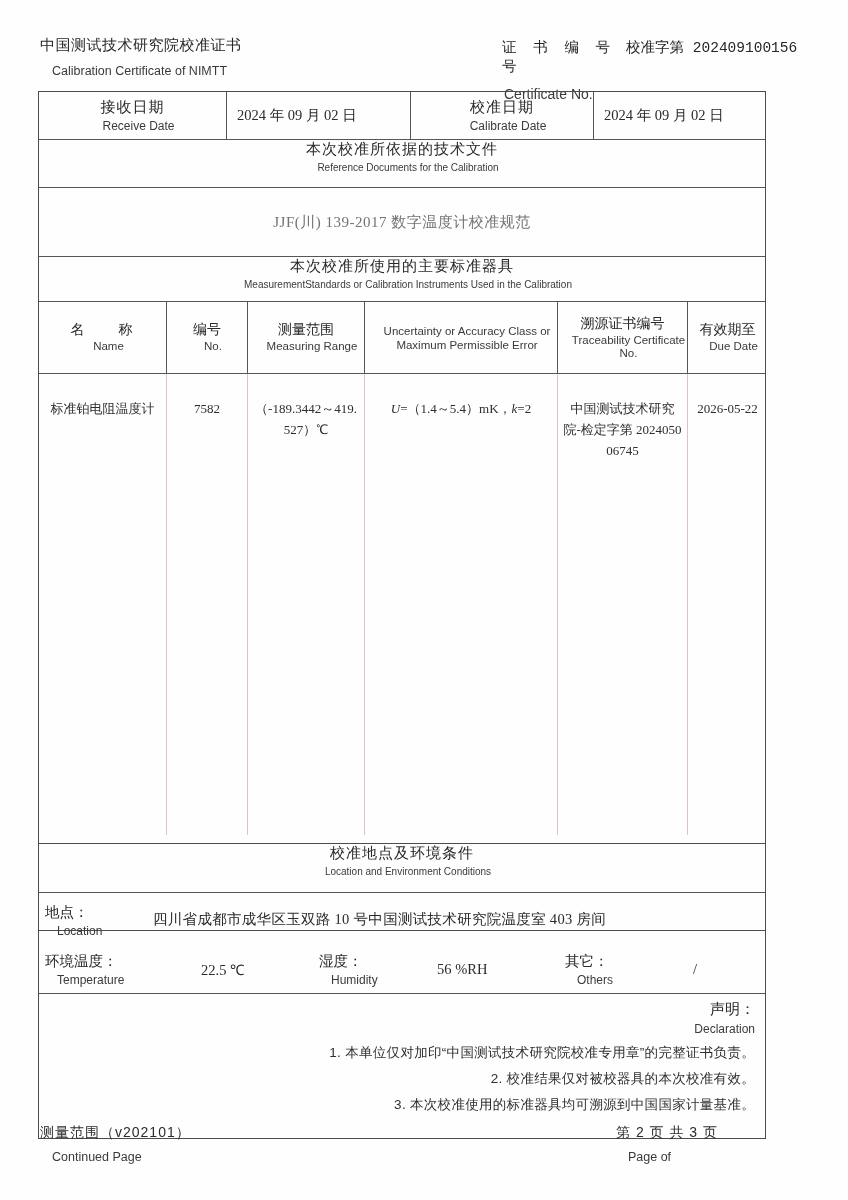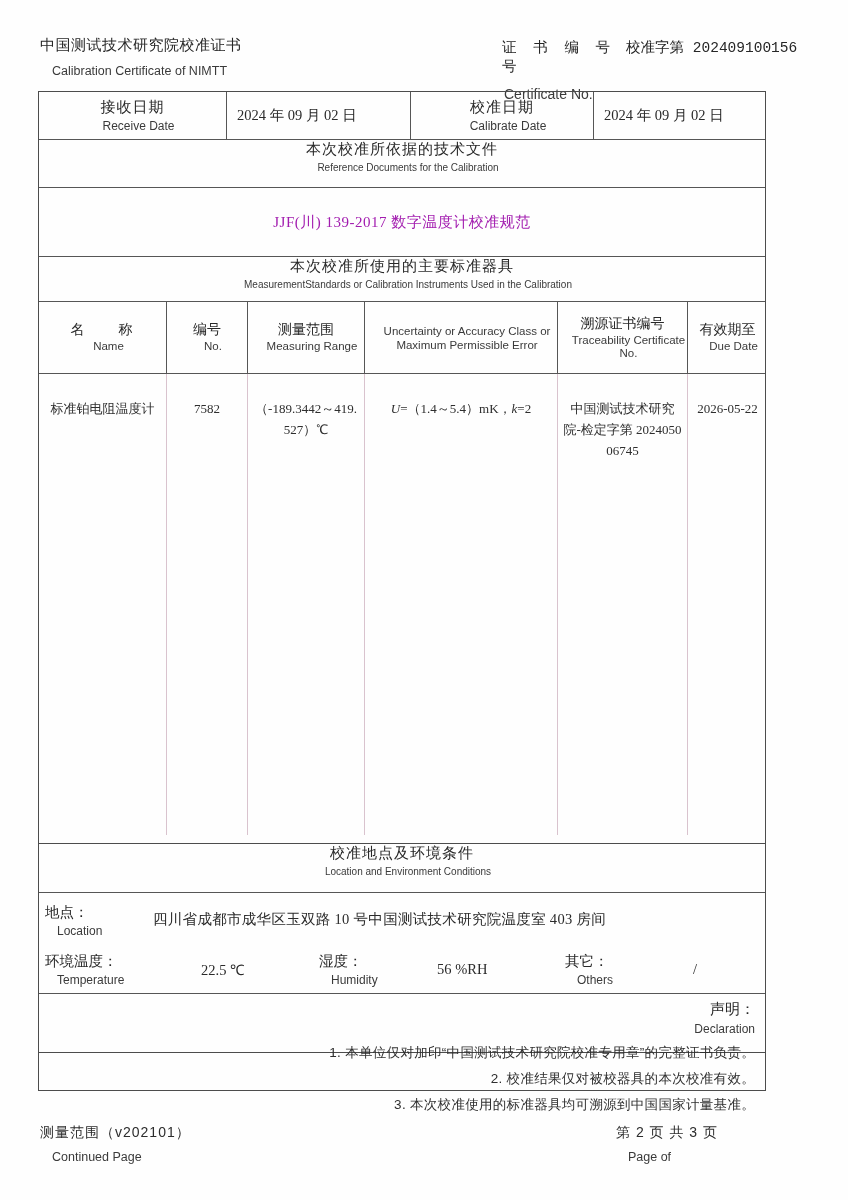--- a/index.html
+++ b/index.html
@@ -28,21 +28,21 @@
     font-size: 15px; letter-spacing: 0.5px; color: #262626; font-weight: 500;
   }
   .dh-left .en { font-size: 12.5px; margin-top: 9px; }
   .dh-right { position: absolute; left: 462px; top: 2px; }
   .dh-right .cn-line { font-family: Liberation Mono, monospace; font-size: 14.5px; color: #262626; }
   .dh-right .cn-label { letter-spacing: 4px; margin-right: 12px; }
   .dh-right .en { font-size: 14px; margin-top: 10px; margin-left: 2px; }
 
   
   .main-block {
-    position: absolute; left: 38px; top: 91px; width: 728px; height: 962px;
+    position: absolute; left: 38px; top: 91px; width: 728px; height: 840px;
     border: 1.5px solid #4c4c4c;
   }
   .row { border-bottom: 1px solid #565656; }
 
   
   .dates-row {
     display: grid; grid-template-columns: 188px 184px 183px 173px;
     height: 48px;
   }
   .dates-row > div { border-right: 1px solid #565656; }
@@ -59,21 +59,21 @@
 
   
   .sec-title {
     display: flex; flex-direction: column; align-items: center; justify-content: flex-start;
   }
   .sec-title .cn { font-size: 15px; letter-spacing: 1px; color: #282828; font-weight: 500; }
   .sec-title .en { font-size: 10px; margin-top: 3px; }
   .ref-title { height: 48px; }
   .ref-content {
     height: 69px; display: flex; align-items: center; justify-content: center;
-    font-size: 15px; color: #a21caf; letter-spacing: 0.5px;
+    font-size: 15px; color: #737373; letter-spacing: 0.5px;
   }
   .std-title { height: 45px; }
 
   
   .std-grid { display: grid; grid-template-columns: 128px 81px 117px 193px 130px 79px; }
   .std-header { height: 72px; }
   .std-header > div {
     border-right: 1px solid #565656;
     display: flex; flex-direction: column; align-items: center; justify-content: center;
     text-align: center; padding: 2px 1px;
@@ -89,21 +89,21 @@
     padding: 24px 4px 0 4px;
     text-align: center;
     font-family: "Liberation Serif", serif;
     font-size: 13px; line-height: 21px; color: #2e2e2e;
   }
   .std-data > div:last-child { border-right: none; }
   .cell-breakall { word-break: break-all; }
 
   
   .bottom-block {
-    position: absolute; left: 38px; top: 843px; width: 728px; height: 248px;
+    position: absolute; left: 38px; top: 843px; width: 728px; height: 296px;
     border: 1.5px solid #4c4c4c;
   }
   .loc-title { height: 49px; border-bottom: 1px solid #565656; }
   .group-label .cn { font-size: 14.5px; color: #282828; font-weight: 500; }
   .group-label .en { font-size: 12px; margin-top: 2px; }
   .loc-row {
     height: 52px; display: grid; grid-template-columns: 108px 1fr;
     padding-left: 6px; align-items: center;
   }
   .loc-row .group-label { padding-top: 2px; }

